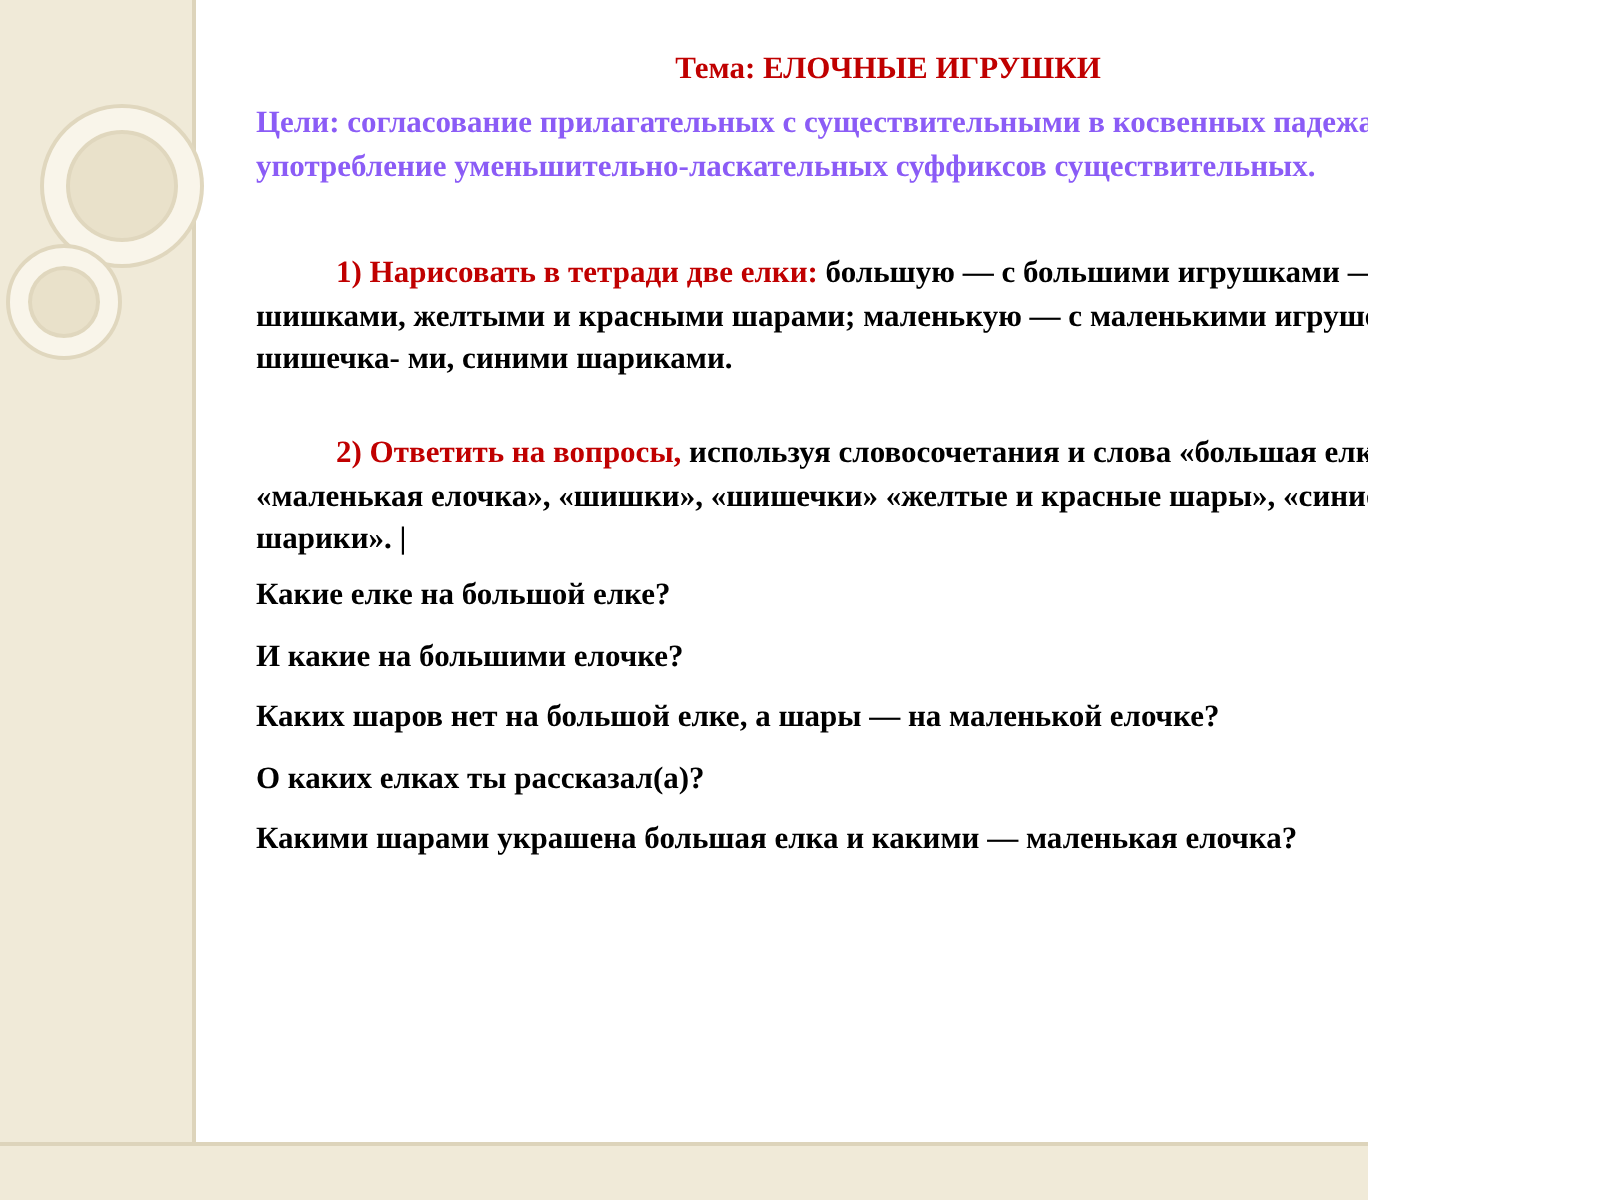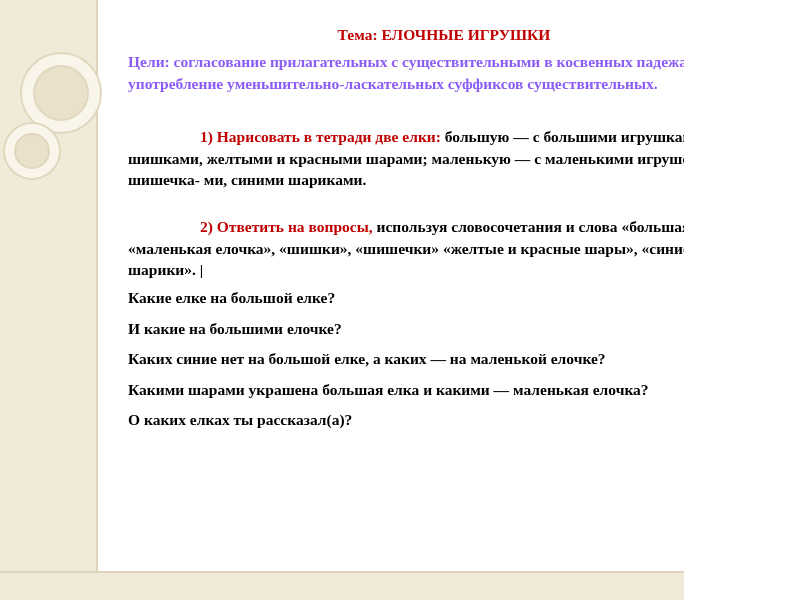--- a/index.html
+++ b/index.html
@@ -53,21 +53,21 @@
     color: #c00000;
     font-size: 15.5px;
     margin: 0 0 6px 0;
   }
   .goal {
     color: #8b5cf6;
     margin: 0 0 32px 0;
   }
   .task { text-indent: 40px; margin: 0 0 26px 0; }
   .task.last { margin-bottom: 7px; }
-  .task .lead { color: #c00000; margin-left: 32px; }
+  .task .lead { color: #c00000; }
   .questions p { margin: 0 0 9px 0; }
 </style>
 </head>
 <body>
 
 <div class="slide">
 
   <div class="left-band">
     <div class="circle c1"></div>
     <div class="circle c2"></div>
@@ -81,20 +81,20 @@
 
     <p class="goal">Цели: согласование прилагательных с существительными в косвенных падежах; употребление уменьшительно-ласкательных суффиксов существительных.</p>
 
     <p class="task"><span class="lead">1) Нарисовать в тетради две елки:</span><span> большую — с большими игрушками — шишками, желтыми и красными шарами; маленькую — с маленькими игрушечками — шишечка- ми, синими шариками.</span></p>
 
     <p class="task last"><span class="lead">2) Ответить на вопросы,</span><span> используя словосочетания и слова «большая елка», «маленькая елочка», «шишки», «шишечки» «желтые и красные шары», «синие шарики». |</span></p>
 
     <div class="questions">
       <p>Какие елке на большой елке?</p>
       <p>И какие на большими елочке?</p>
-      <p>Каких синие нет на большой елке, а каких — на маленькой елочке?</p>
+      <p>Каких шаров нет на большой елке, а шары — на маленькой елочке?</p>
+      <p>О каких елках ты рассказал(а)?</p>
       <p>Какими шарами украшена большая елка и какими — маленькая елочка?</p>
-      <p>О каких елках ты рассказал(а)?</p>
     </div>
 
   </div>
 
 </div>
 
 </body></html>

